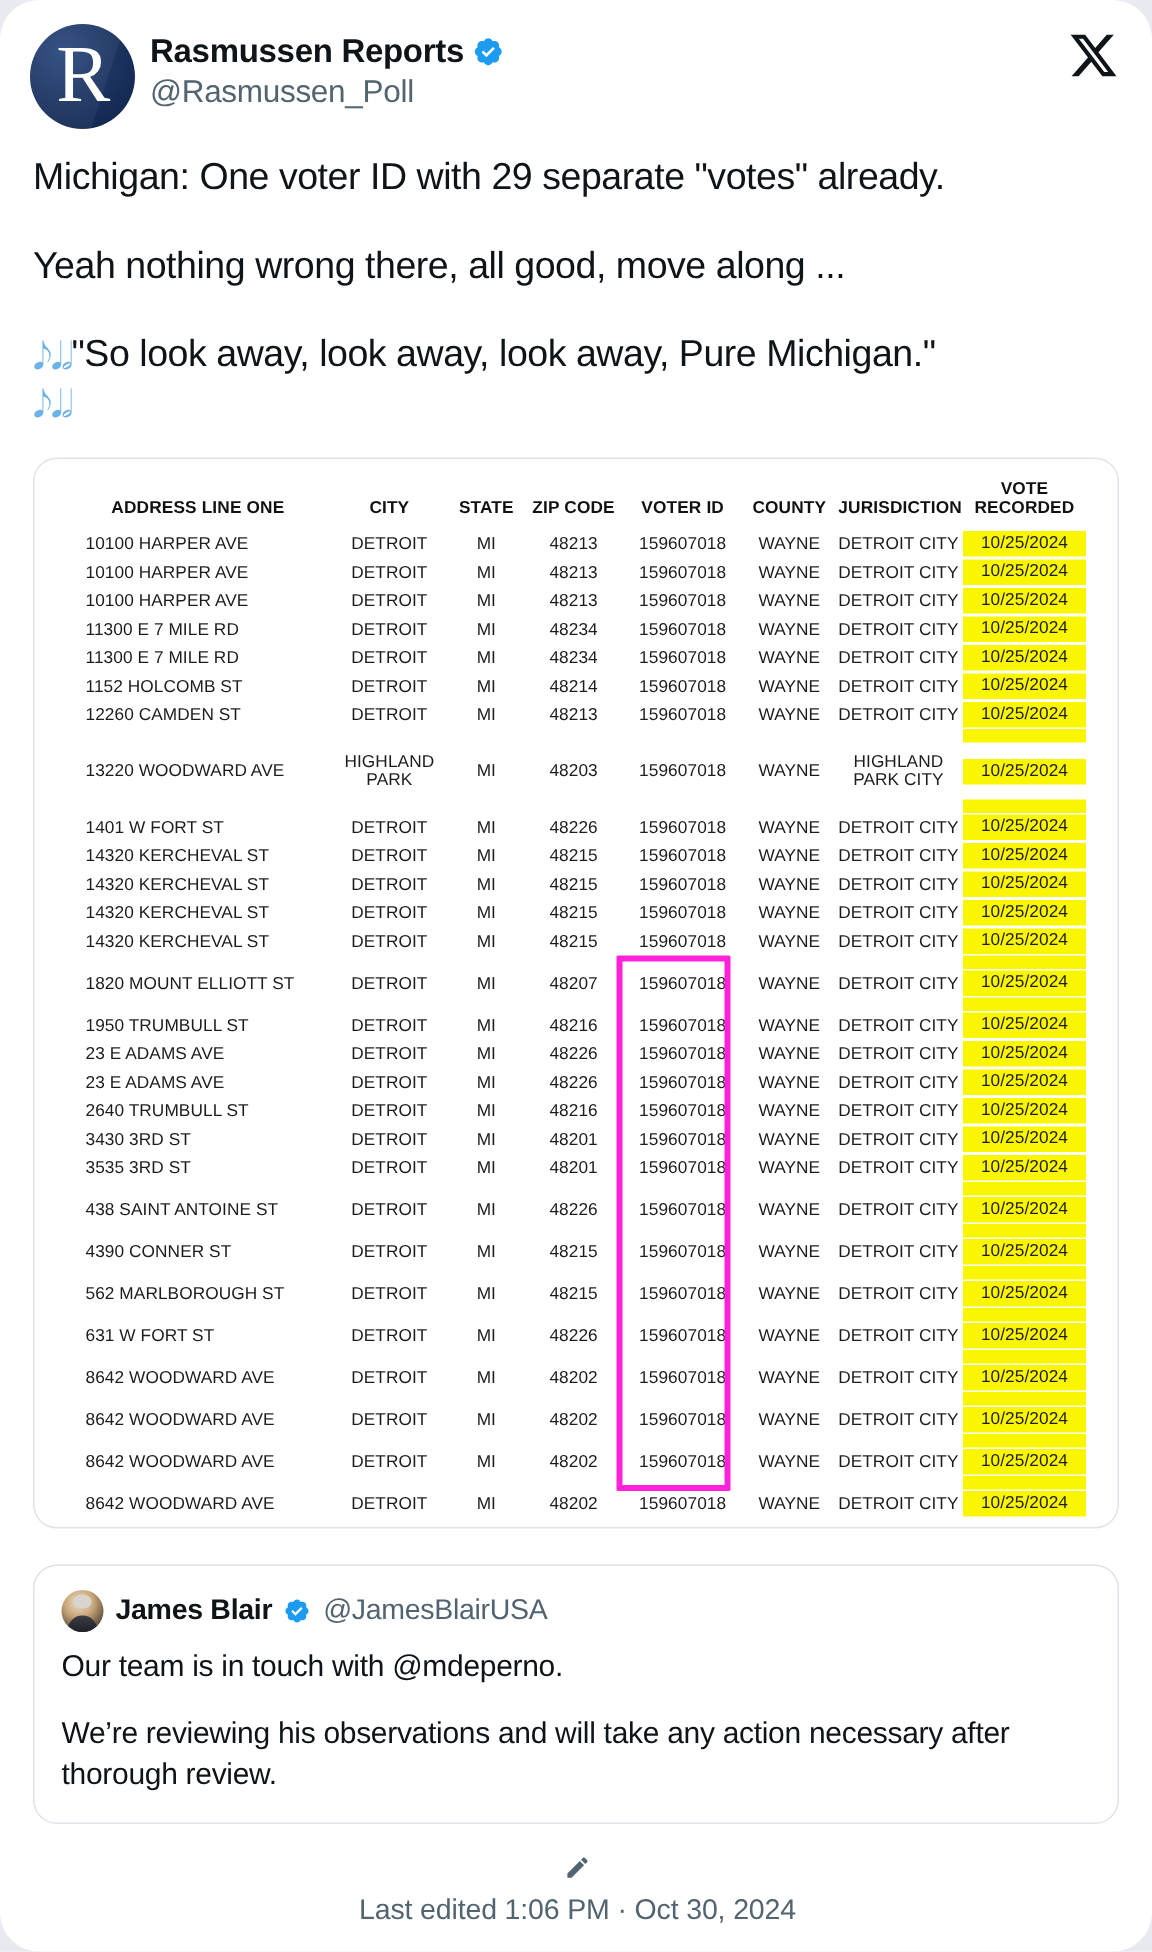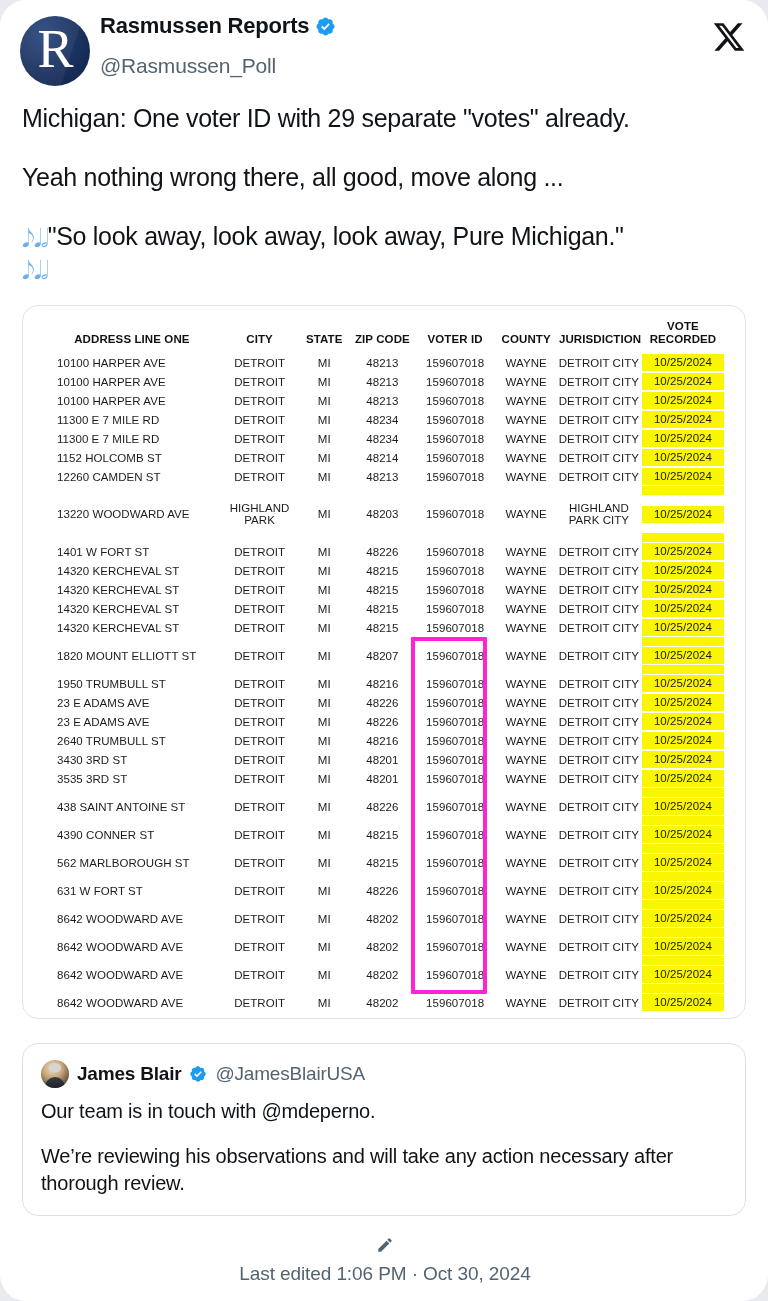--- a/index.html
+++ b/index.html
@@ -50,42 +50,42 @@
   .avatar-main .sheen {
     position: absolute;
     left: -6px; top: -18px;
     width: 56px; height: 110px;
     background: rgba(255,255,255,0.05);
     transform: rotate(18deg);
   }
 
   .name-block {
     position: absolute;
-    left: 100px; top: 12px;
+    left: 100px; top: 20px;
   }
   .name-row {
     display: flex; align-items: center;
     gap: 6px;
     height: 28px;
   }
   .display-name {
     font-size: 22px;
     font-weight: bold;
     color: #0f1419;
     letter-spacing: -0.2px;
   }
   .verified-badge {
     width: 21px; height: 21px;
     flex: 0 0 21px;
     display: block;
   }
   .handle {
     font-size: 21px;
     color: #536471;
-    margin-top: 14px;
+    margin-top: 2px;
     letter-spacing: -0.2px;
   }
   .x-logo {
     position: absolute;
     right: 22px; top: 20px;
     width: 34px; height: 34px;
   }
 
   
   .tw-body {

